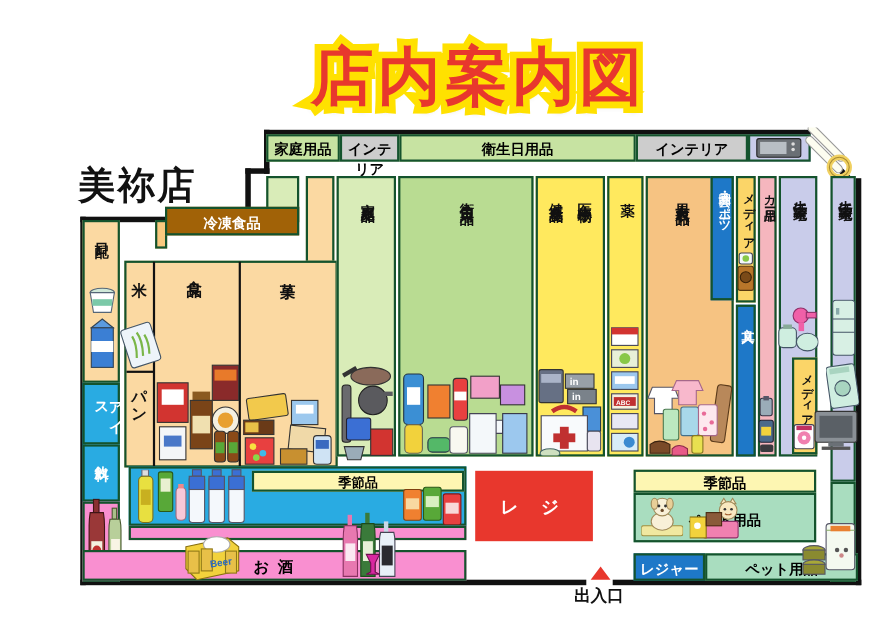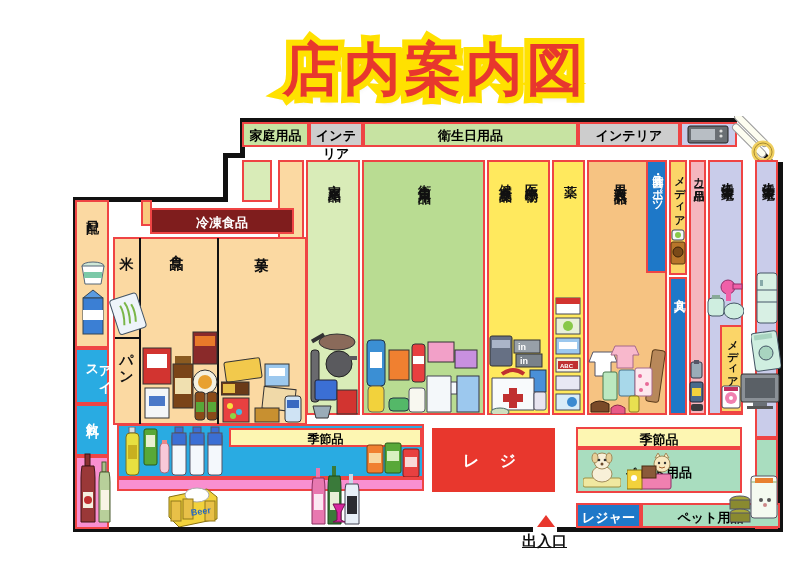--- a/index.html
+++ b/index.html
@@ -1,18 +1,18 @@
 <!DOCTYPE html>
 <html><head>
 <meta charset="utf-8">
 <style>
   html,body{margin:0;padding:0;background:#fff;}
   #stage{position:relative;width:800px;height:577px;background:#fff;overflow:hidden;
          font-family:"Liberation Sans","DejaVu Sans",sans-serif;margin-left:29px;}
-  .box{position:absolute;border:2px solid #ef4444;box-sizing:border-box;}
+  .box{position:absolute;border:2px solid #14532d;box-sizing:border-box;}
   .nob{border:none;}
   .wall{position:absolute;background:#111;}
   .vlabel{position:absolute;writing-mode:vertical-rl;text-orientation:upright;
           font-weight:bold;font-size:13px;letter-spacing:2px;line-height:1;color:#111;}
   .white{color:#fff;}
   .hcenter{position:absolute;left:0;right:0;text-align:center;font-weight:bold;font-size:13px;}
   .ic{position:absolute;}
   
   .title{position:absolute;left:6px;width:800px;top:32px;height:86px;text-align:center;
          font-size:57px;font-weight:900;letter-spacing:4px;}
@@ -31,20 +31,21 @@
 <body>
 
 <div id="stage">
 
   <div class="title">
     <span class="t-w">店内案内図</span>
     <span class="t-y">店内案内図</span>
     <span class="t-r">店内案内図</span>
   </div>
 
+  <div class="store-name">美祢店</div>
 
   <div class="wall" style="left:211px;top:118px;width:497px;height:5px;"></div>
   <div class="wall" style="left:702px;top:118px;width:72px;height:5px;transform:rotate(45deg);transform-origin:0 0;"></div>
   <div class="wall" style="left:749px;top:162px;width:5px;height:370px;"></div>
   <div class="wall" style="left:44px;top:197px;width:5px;height:335px;"></div>
   <div class="wall" style="left:44px;top:197px;width:154px;height:5px;"></div>
   <div class="wall" style="left:194px;top:153px;width:5px;height:49px;"></div>
   <div class="wall" style="left:194px;top:153px;width:22px;height:5px;"></div>
   <div class="wall" style="left:211px;top:118px;width:5px;height:40px;"></div>
   <div class="wall" style="left:44px;top:527px;width:460px;height:5px;"></div>
@@ -102,21 +103,21 @@
     <rect x="5" y="40" width="10" height="16" fill="#f4f0e0"></rect>
       <circle cx="10" cy="48" r="4" fill="#c03030"></circle>
     <rect x="24" y="10" width="4" height="10" fill="#aabf8a" stroke="#4a5a30"></rect>
     <path d="M22 20 Q21 25 21 30 L21 70 L32 70 L32 30 Q32 25 31 20 Z" fill="#b8cf9a" stroke="#4a5a30"></path>
     <rect x="23" y="38" width="8" height="20" fill="#f8f4e4"></rect>
   </svg>
 
   <div class="box" style="left:213px;top:160px;width:30px;height:42px;background:#D9ECB8;"></div>
   <div class="box" style="left:249px;top:160px;width:26px;height:79px;background:#FBD9A2;"></div>
   <div class="box" style="left:112px;top:200px;width:11px;height:26px;background:#F9C97E;"></div>
-  <div class="box" style="left:121px;top:208px;width:144px;height:26px;background:#7f1d1d;">
+  <div class="box" style="left:121px;top:188px;width:122px;height:26px;background:#a16207;">
     <div class="hcenter white" style="top:4px;">冷凍食品</div>
     </div>
 
   <div class="box" style="left:84px;top:237px;width:194px;height:188px;background:#FBD9A2;"></div>
   <div class="wall" style="left:110px;top:238px;width:2px;height:186px;"></div>
   <div class="wall" style="left:86px;top:337px;width:25px;height:2px;"></div>
   <div class="wall" style="left:188px;top:238px;width:2px;height:186px;"></div>
   <span class="vlabel" style="left:91px;top:246px;font-size:14px;">米</span>
   <span class="vlabel" style="left:141px;top:244px;font-size:14px;">食品</span>
   <span class="vlabel" style="left:91px;top:344px;font-size:14px;">パン</span>
@@ -339,20 +340,23 @@
   </svg>
   <svg class="ic" style="left:336px;top:441px;" width="56" height="36">
     <rect x="2" y="4" width="16" height="28" rx="2" fill="#f08030" stroke="#804010"></rect>
       <rect x="4" y="12" width="12" height="10" fill="#f8d8a0"></rect>
     <rect x="20" y="2" width="16" height="30" rx="2" fill="#58a838" stroke="#2a5a18"></rect>
       <rect x="22" y="10" width="12" height="10" fill="#d8f0c0"></rect>
     <rect x="38" y="8" width="16" height="28" rx="2" fill="#e84040" stroke="#801818"></rect>
       <rect x="40" y="16" width="12" height="10" fill="#f8d8d8"></rect>
   </svg>
   <div class="box" style="left:88px;top:478px;width:307px;height:13px;background:#F98FD0;"></div>
+  <div class="box" style="left:46px;top:500px;width:349px;height:28px;background:#F98FD0;">
+    <div class="hcenter" style="top:5px;font-size:14px;letter-spacing:2px;">お 酒</div>
+    </div>
   <svg class="ic" style="left:138px;top:483px;" width="52" height="44">
     <path d="M2 14 L40 6 L50 14 L50 36 L12 44 L2 34 Z" fill="#f2d23c" stroke="#887010"></path>
     <ellipse cx="30" cy="12" rx="12" ry="7" fill="#fff" stroke="#aaa"></ellipse>
     <rect x="4" y="18" width="10" height="20" fill="#e8c048" stroke="#907818"></rect>
       <rect x="16" y="16" width="10" height="20" fill="#e8c048" stroke="#907818"></rect>
     <rect x="38" y="18" width="10" height="20" fill="#e8c048" stroke="#907818"></rect>
     <text x="24" y="32" font-size="9" font-weight="bold" fill="#2a6ac0" transform="rotate(-8 30 30)">Beer</text>
   </svg>
   <svg class="ic" style="left:280px;top:466px;" width="54" height="60">
     <rect x="7" y="2" width="4" height="10" fill="#e878b0"></rect>
@@ -360,21 +364,21 @@
     <rect x="5" y="28" width="9" height="16" fill="#fbe8f2"></rect>
     <rect x="23" y="0" width="4" height="10" fill="#3a7a3a"></rect>
       <path d="M20 10 Q19 16 19 22 L19 58 L32 58 L32 22 Q32 16 31 10 Z" fill="#3a7a3a" stroke="#1a4a1a"></path>
     <rect x="21" y="26" width="9" height="18" fill="#e8f0d8"></rect>
     <rect x="40" y="8" width="4" height="10" fill="#c8d8e8"></rect>
       <path d="M37 18 Q36 22 36 26 L36 58 L50 58 L50 26 Q50 22 49 18 Z" fill="#e8f0f8" stroke="#445"></path>
     <rect x="38" y="30" width="10" height="18" fill="#2a2a30"></rect>
     <path d="M22 38 L34 38 L30 46 L30 54 L34 56 L22 56 L26 54 L26 46 Z" fill="#d828a0" stroke="#701050" transform="translate(2,0)"></path>
   </svg>
 
-  <div class="nob" style="position:absolute;left:403px;top:428px;width:123px;height:64px;background:#E8372D;">
+  <div class="nob" style="position:absolute;left:403px;top:428px;width:107px;height:64px;background:#E8372D;">
     <div class="hcenter white" style="top:23px;font-size:16px;letter-spacing:8px;">レ ジ</div>
     </div>
 
   <div class="box" style="left:547px;top:427px;width:166px;height:21px;background:#FDF6B2;">
     <div class="hcenter" style="top:2px;">季節品</div>
     </div>
   <div class="box" style="left:547px;top:448px;width:166px;height:45px;background:#A9DDBF;">
     <div class="hcenter" style="top:14px;">ペット用品</div>
     </div>
   <svg class="ic" style="left:554px;top:450px;" width="38" height="40">
@@ -412,15 +416,15 @@
     <circle cx="32" cy="26" r="2" fill="#555"></circle>
       <circle cx="40" cy="26" r="2" fill="#555"></circle>
       <circle cx="36" cy="31" r="2" fill="#c88"></circle>
     <ellipse cx="11" cy="26" rx="10" ry="4" fill="#a8a838" stroke="#556"></ellipse>
       <rect x="1" y="26" width="20" height="9" fill="#8a8a30" stroke="#556"></rect>
     <ellipse cx="11" cy="39" rx="10" ry="4" fill="#a8a838" stroke="#556"></ellipse>
       <rect x="1" y="39" width="20" height="9" fill="#8a8a30" stroke="#556"></rect>
   </svg>
 
   <div class="tri" style="left:508px;top:515px;"></div>
-  <div class="entr" style="left:493px;top:532px;text-decoration:underline;">出入口</div>
+  <div class="entr" style="left:493px;top:532px;">出入口</div>
 
 </div>
 
 </body></html>

